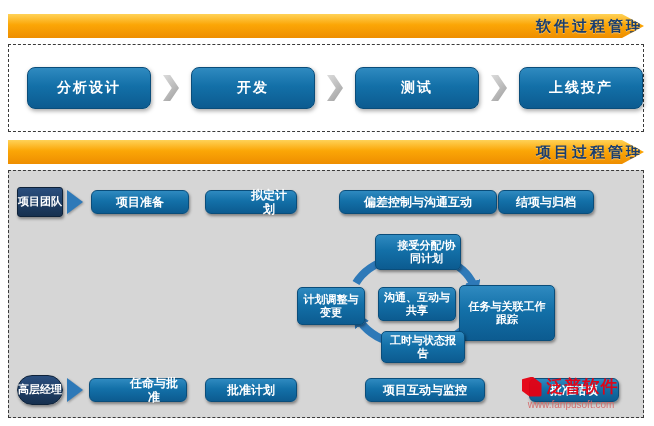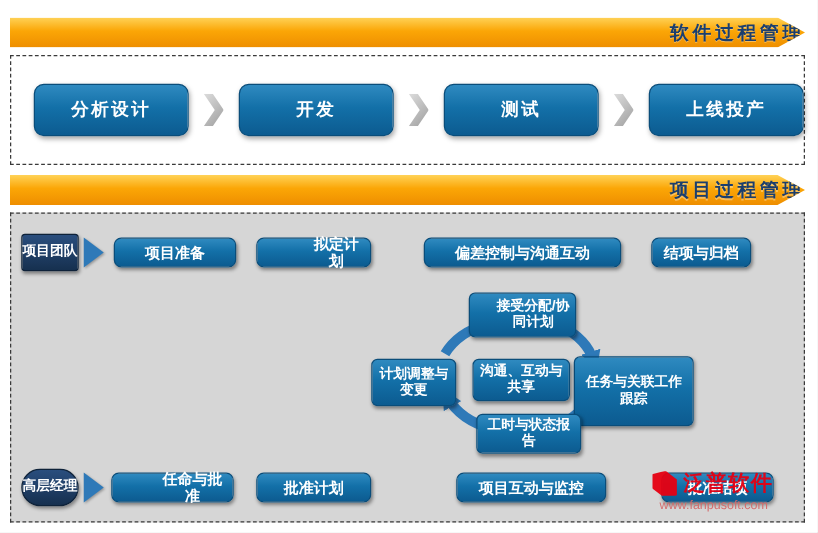--- a/index.html
+++ b/index.html
@@ -116,21 +116,21 @@
       <path d="M 460 152 A 62 46 0 0 1 426 173" fill="none" stroke="#2E79B8" stroke-width="8" marker-end="url(#ah)"></path>
       <path d="M 384 172 A 62 46 0 0 1 349 147" fill="none" stroke="#2E79B8" stroke-width="8" marker-end="url(#ah)"></path>
       <path d="M 347 112 A 62 46 0 0 1 381 88" fill="none" stroke="#2E79B8" stroke-width="8" marker-end="url(#ah)"></path>
     </svg>
 
     <div class="role" style="left:8px;top:16px;">项目团队</div>
     <div class="role-arrow" style="left:58px;top:19px;"></div>
     <div class="node" style="left:82px;top:19px;width:98px;height:24px;">项目准备</div>
     <div class="node" style="left:196px;top:19px;width:92px;height:24px;padding-left:40px;">拟定计划</div>
     <div class="node" style="left:330px;top:19px;width:158px;height:24px;">偏差控制与沟通互动</div>
-    <div class="node" style="left:512px;top:19px;width:80px;height:24px;">结项与归档</div>
+    <div class="node" style="left:489px;top:19px;width:96px;height:24px;">结项与归档</div>
 
     <div class="node small" style="left:366px;top:63px;width:86px;height:36px;padding-left:21px;">接受分配/协同计划</div>
     <div class="node small" style="left:450px;top:114px;width:96px;height:56px;">任务与关联工作跟踪</div>
     <div class="node small" style="left:288px;top:116px;width:68px;height:38px;">计划调整与变更</div>
     <div class="node small" style="left:369px;top:116px;width:78px;height:34px;">沟通、互动与共享</div>
     <div class="node small" style="left:372px;top:160px;width:84px;height:32px;">工时与状态报告</div>
 
     <div class="role" style="left:8px;top:204px;border-radius:15px;">高层经理</div>
     <div class="role-arrow" style="left:58px;top:207px;"></div>
     <div class="node" style="left:80px;top:207px;width:98px;height:24px;padding-left:36px;">任命与批准</div>

